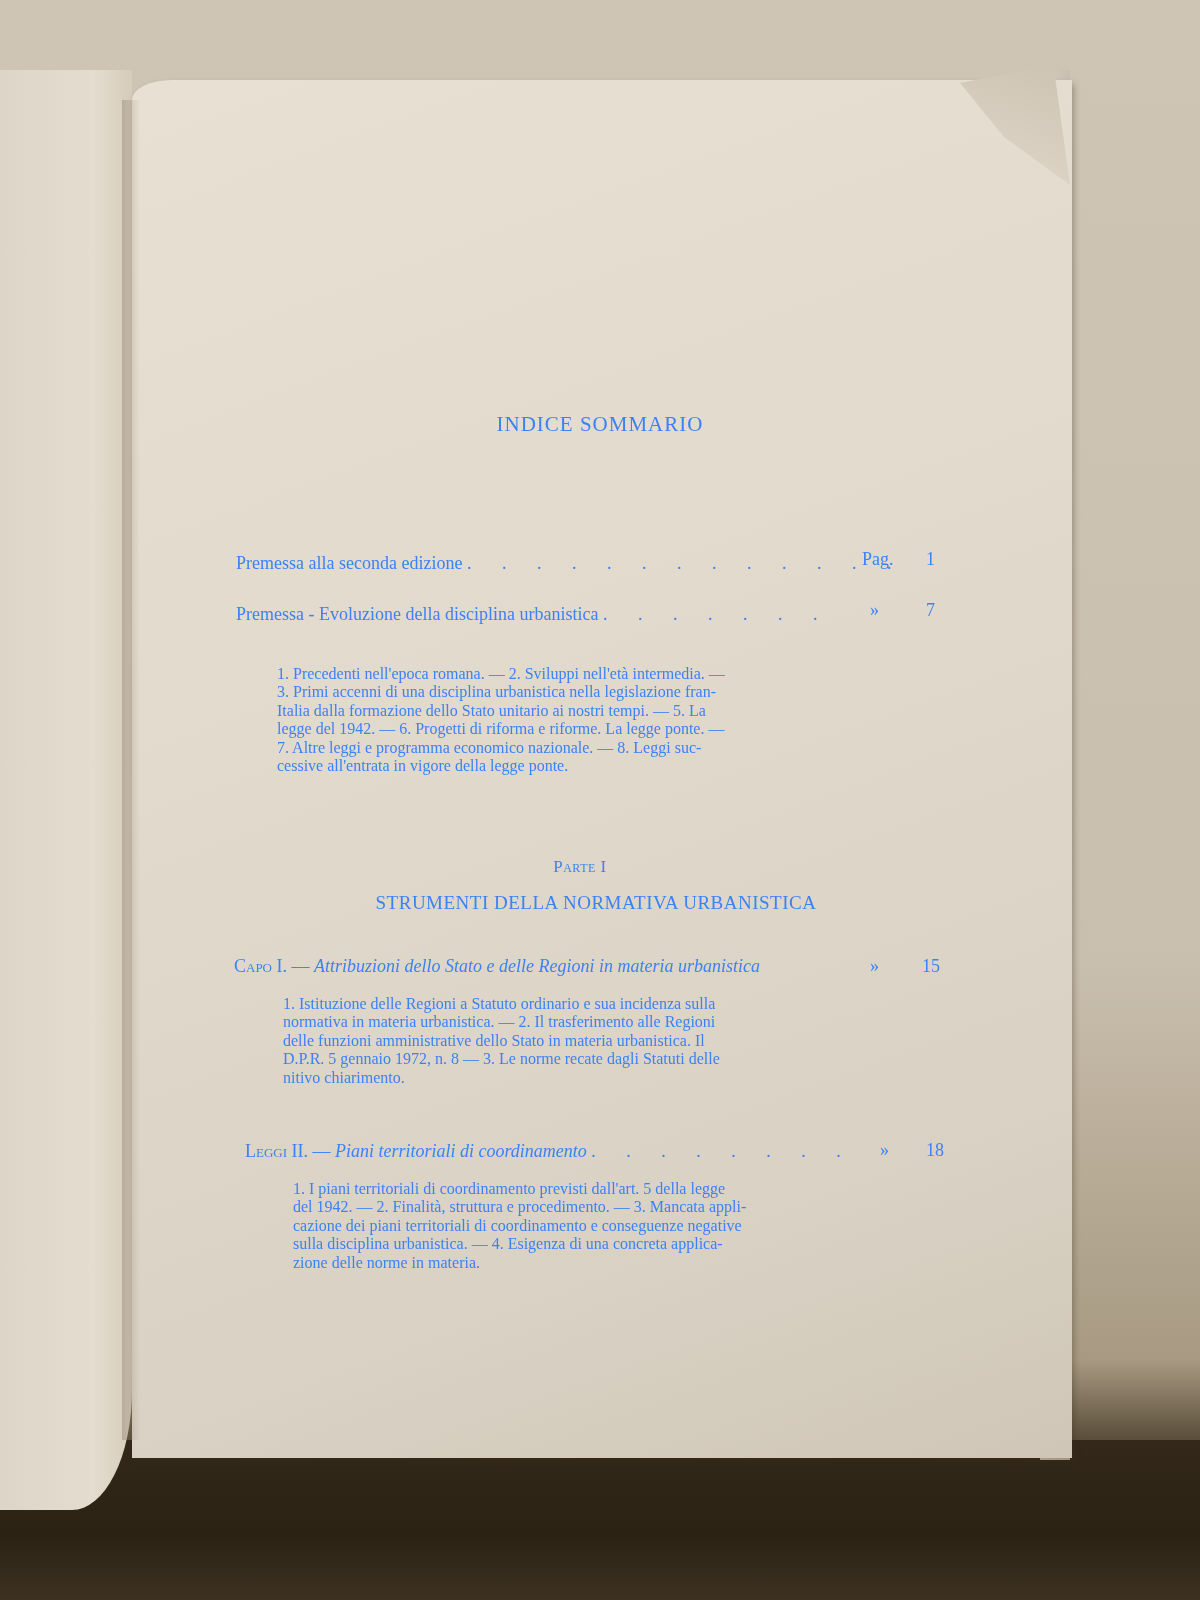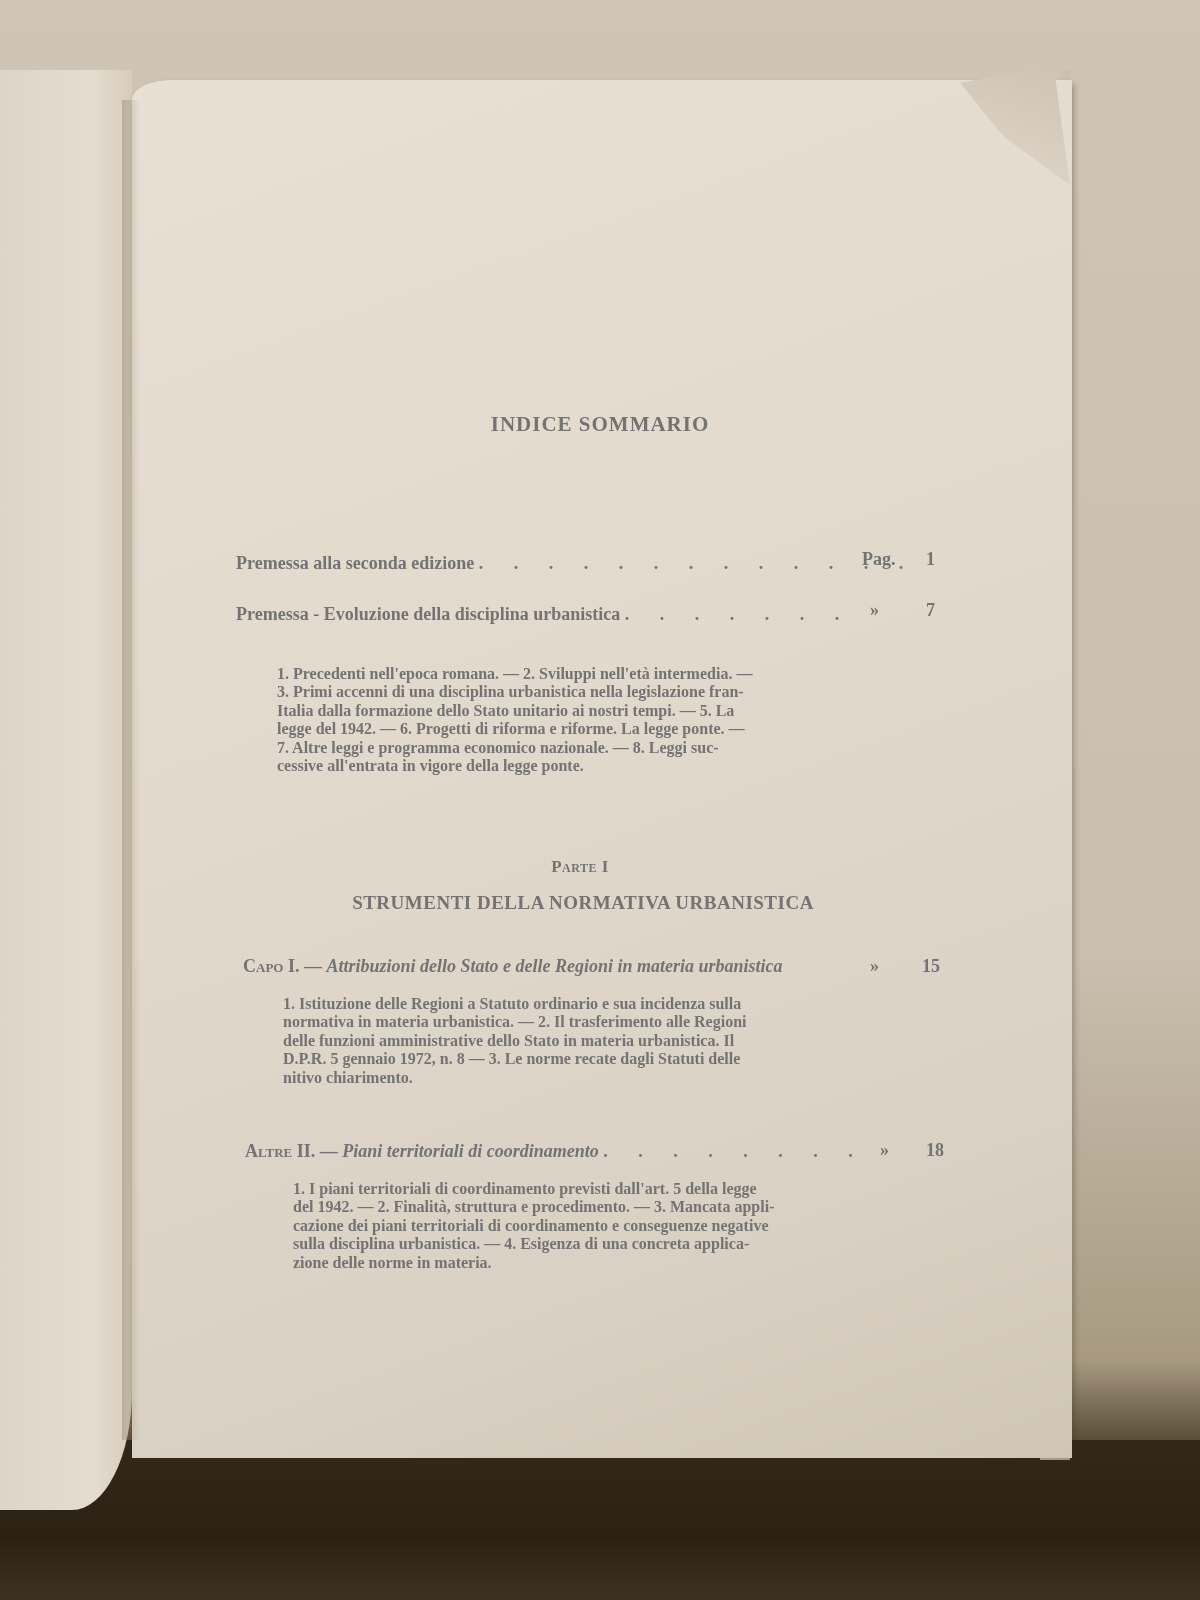--- a/index.html
+++ b/index.html
@@ -29,37 +29,37 @@
   }
   .page-edge {
     position:absolute; left:1040px; top:70px; width:30px; height:1390px;
     background: linear-gradient(90deg,#d6ccbd,#c9bfb0);
   }
   .folded-corner {
     position:absolute; left:960px; top:65px; width:110px; height:120px;
     background: linear-gradient(200deg,#cdc3b3 0%,#d8cfc0 60%,#e0d8ca 100%);
     clip-path: polygon(0 15%, 85% 0, 100% 100%, 40% 60%);
   }
-  .ink { color:#737373;font-weight:bold; }
+  .ink { color:#3b82f6; }
   .title {
     position:absolute; left:0; width:1200px; top:412px; text-align:center;
     font-size:21px; letter-spacing:1px;
   }
   .toc-line {
     position:absolute; font-size:18px; white-space:nowrap;margin-left:12px;
   }
   .dots { letter-spacing: 13px; }
   .pagenum { position:absolute; font-size:18px; }
   .summary {
     position:absolute; font-size:16px; line-height:18.4px;
     text-align:justify; width:572px;
   }
   .smallcaps { font-variant: small-caps; }
   .part-label { position:absolute; left:0; width:1160px; top:857px; text-align:center; font-size:17px; font-variant: small-caps; letter-spacing:0.5px; }
-  .part-title { position:absolute; left:3px; width:1160px; top:892px; text-align:center; font-size:19px; letter-spacing:0.5px; }
+  .part-title { position:absolute; left:16px; width:1160px; top:892px; text-align:center; font-size:19px; letter-spacing:0.5px; }
   .capo-title i { font-style: italic; }
 </style>
 </head>
 <body>
 
 <div class="table-bg"></div>
 <div class="left-page"></div>
 <div class="page-edge"></div>
 <div class="page"></div>
 <div class="folded-corner"></div>
@@ -86,38 +86,38 @@
   <div>3. Primi accenni di una disciplina urbanistica nella legislazione fran-</div>
   <div>Italia dalla formazione dello Stato unitario ai nostri tempi. — 5. La</div>
   <div>legge del 1942. — 6. Progetti di riforma e riforme. La legge ponte. —</div>
   <div>7. Altre leggi e programma economico nazionale. — 8. Leggi suc-</div>
   <div>cessive all'entrata in vigore della legge ponte.</div>
 </div>
 
 <div class="part-label ink">Parte I</div>
 <div class="part-title ink">STRUMENTI DELLA NORMATIVA URBANISTICA</div>
 
-<div class="toc-line ink capo-title" style="left:231px; top:956px;">
+<div class="toc-line ink capo-title" style="left:222px; top:956px;">
   <span class="smallcaps">Capo I.</span>
   <span>—</span>
   <i>Attribuzioni dello Stato e delle Regioni in materia urbanistica</i>
 </div>
 <div class="pagenum ink" style="left:870px; top:956px;">»</div>
 <div class="pagenum ink" style="left:922px; top:956px;text-align:center;">15</div>
 
 <div class="summary ink" style="left:283px; top:995px; width:565px;">
   <div>1. Istituzione delle Regioni a Statuto ordinario e sua incidenza sulla</div>
   <div>normativa in materia urbanistica. — 2. Il trasferimento alle Regioni</div>
   <div>delle funzioni amministrative dello Stato in materia urbanistica. Il</div>
   <div>D.P.R. 5 gennaio 1972, n. 8 — 3. Le norme recate dagli Statuti delle</div>
   <div>nitivo chiarimento.</div>
 </div>
 
 <div class="toc-line ink capo-title" style="left:233px; top:1141px;">
-  <span class="smallcaps">Altre II.</span>
+  <span class="smallcaps">Leggi II.</span>
   <span>—</span>
   <i>Piani territoriali di coordinamento</i>
   <span class="dots">. . . . . . . .</span>
 </div>
 <div class="pagenum ink" style="left:880px; top:1140px;">»</div>
 <div class="pagenum ink" style="left:926px; top:1140px;">18</div>
 
 <div class="summary ink" style="left:285px; top:1180px; width:565px;margin-left:8px;">
   <div>1. I piani territoriali di coordinamento previsti dall'art. 5 della legge</div>
   <div>del 1942. — 2. Finalità, struttura e procedimento. — 3. Mancata appli-</div>

